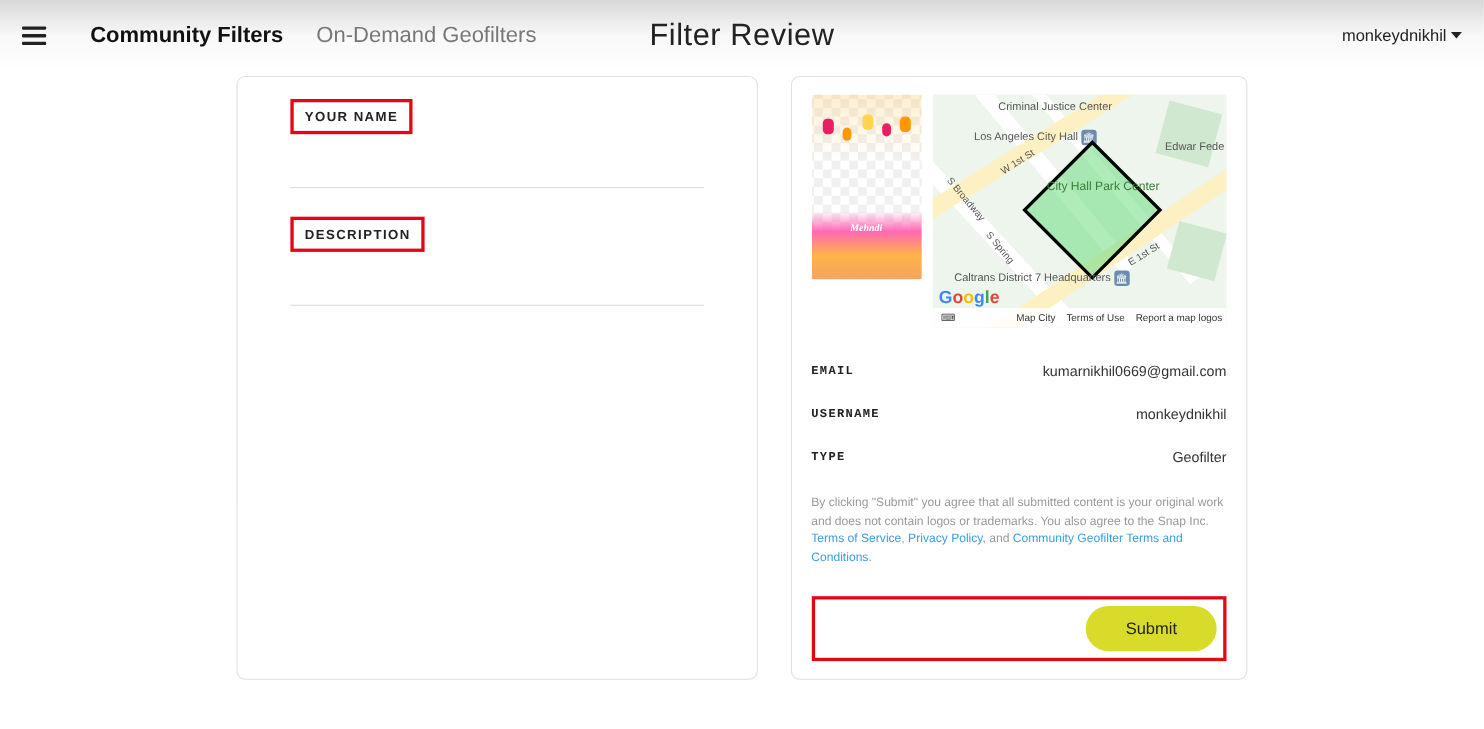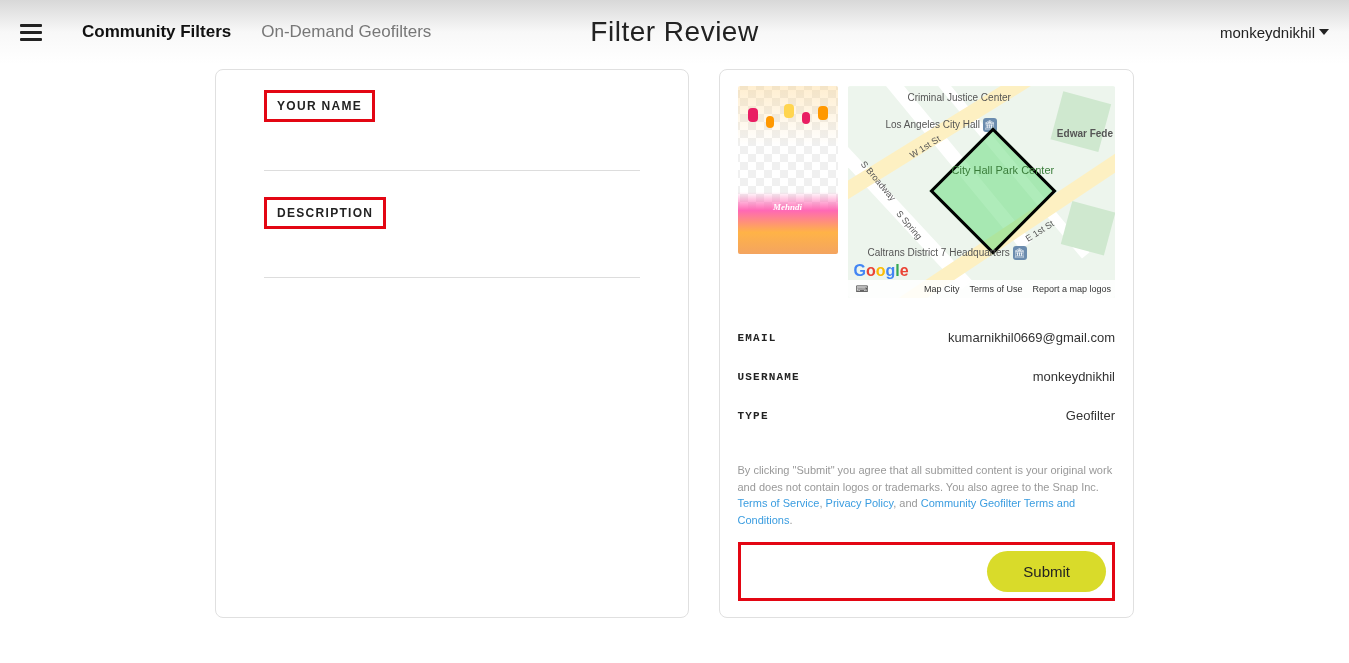--- a/index.html
+++ b/index.html
@@ -8,21 +8,21 @@
 .header {
   height: 64px;
   background: linear-gradient(to bottom, #d8d8d8 0%, #f8f8f8 50%, #ffffff 100%);
   display: flex;
   align-items: center;
   padding: 0 20px;
   position: relative;
 }
 .hamburger { cursor: pointer; display: flex; flex-direction: column; gap: 4px; margin-right: 40px; }
 .hamburger span { display: block; width: 22px; height: 3px; background: #222; border-radius: 1px; }
-.nav-tab { font-size: 17px; color: #777; margin-right: 30px; cursor: pointer; font-weight: 500; text-align: center; }
+.nav-tab { font-size: 20px; color: #777; margin-right: 30px; cursor: pointer; font-weight: 500; text-align: center; }
 .nav-tab.active { color: #111; font-weight: 700; }
 .page-title { position: absolute; left: 50%; transform: translateX(-50%); font-size: 28px; font-weight: 400; color: #222; letter-spacing: 0.5px; }
 .user-menu { margin-left: auto; font-size: 15px; font-weight: 500; color: #222; cursor: pointer; display: flex; align-items: center; gap: 4px; }
 .caret-down { width: 0; height: 0; border-left: 5px solid transparent; border-right: 5px solid transparent; border-top: 6px solid #222; }
 
 .content { display: flex; gap: 30px; padding: 0 215px; margin-top: 5px; align-items: flex-start; }
 
 .panel { border: 1px solid #e0e0e0; border-radius: 8px; background: #fff; }
 .panel-left { width: 476px; height: 549px; padding: 20px 48px; }
 .panel-right { width: 418px; height: 549px; padding: 16px 18px; display: flex; flex-direction: column; }
@@ -56,21 +56,21 @@
 
 .info-row { display: flex; justify-content: space-between; align-items: center; padding: 12px 0; font-size: 13px; }
 .info-label { font-weight: 600; letter-spacing: 1.2px; color: #222; font-size: 11px; font-family: Liberation Mono, monospace; }
 .info-value { color: #333; }
 
 .spacer { flex: 1; }
 
 .legal { font-size: 11px; color: #999; line-height: 1.5; margin-bottom: 14px; }
 .legal a { color: #3b9de0; text-decoration: none; cursor: pointer; }
 
-.submit-wrap { display: flex; justify-content: flex-end; padding: 4px; }
+.submit-wrap { display: flex; justify-content: flex-end; padding: 4px; margin-top: 13px; }
 .submit-wrap.highlighted { border: 3px solid #e30613; padding: 6px; }
 .submit-btn { background: #d9db2a; border: none; border-radius: 22px; padding: 12px 36px; font-size: 15px; font-weight: 500; color: #222; cursor: pointer; }
 </style>
 </head>
 <body>
 
 <div class="header">
   <div class="hamburger">
     <span></span>
       <span></span>
@@ -116,21 +116,21 @@
           <path d="M -10 60 L 120 200" stroke="#fff" stroke-width="14"></path>
           <path d="M 40 -10 L 180 160" stroke="#fff" stroke-width="14"></path>
           <path d="M 90 -10 L 240 170" stroke="#fff" stroke-width="10"></path>
           <path d="M -10 110 L 200 -20" stroke="#fdf0c2" stroke-width="16"></path>
           <path d="M 40 230 L 280 70" stroke="#fdf0c2" stroke-width="16"></path>
           <rect x="210" y="10" width="50" height="50" fill="#cfe8cf" transform="rotate(15 235 35)"></rect>
           <rect x="220" y="120" width="45" height="45" fill="#cfe8cf" transform="rotate(15 242 142)"></rect>
         </svg>
         <div class="map-poi" style="top:6px; left:60px;">Criminal Justice Center</div>
         <div class="map-poi" style="top:32px; left:38px;"><span>Los Angeles City Hall</span> <span class="poi-icon">🏛</span></div>
-        <div class="map-poi" style="top:42px; right:2px; text-align:right;font-weight:bold;">Edwar
+        <div class="map-poi" style="top:42px; right:2px; text-align:right;">Edwar
 Fede</div>
         <div class="map-poi" style="top:56px; left:60px; transform:rotate(-32deg); font-size:9px;">W 1st St</div>
         <div class="map-poi" style="top:90px; left:6px; transform:rotate(50deg); font-size:9px;">S Broadway</div>
         <div class="map-poi" style="top:134px; left:44px; transform:rotate(50deg); font-size:9px;">S Spring</div>
         <div class="map-poi" style="top:140px; left:176px; transform:rotate(-32deg); font-size:9px;">E 1st St</div>
         <div class="map-geofence"></div>
         <div class="geofence-label">City Hall
 Park Center</div>
         <div class="map-poi" style="top:160px; left:20px;"><span>Caltrans District
 7 Headquarters</span> <span class="poi-icon">🏛</span></div>

